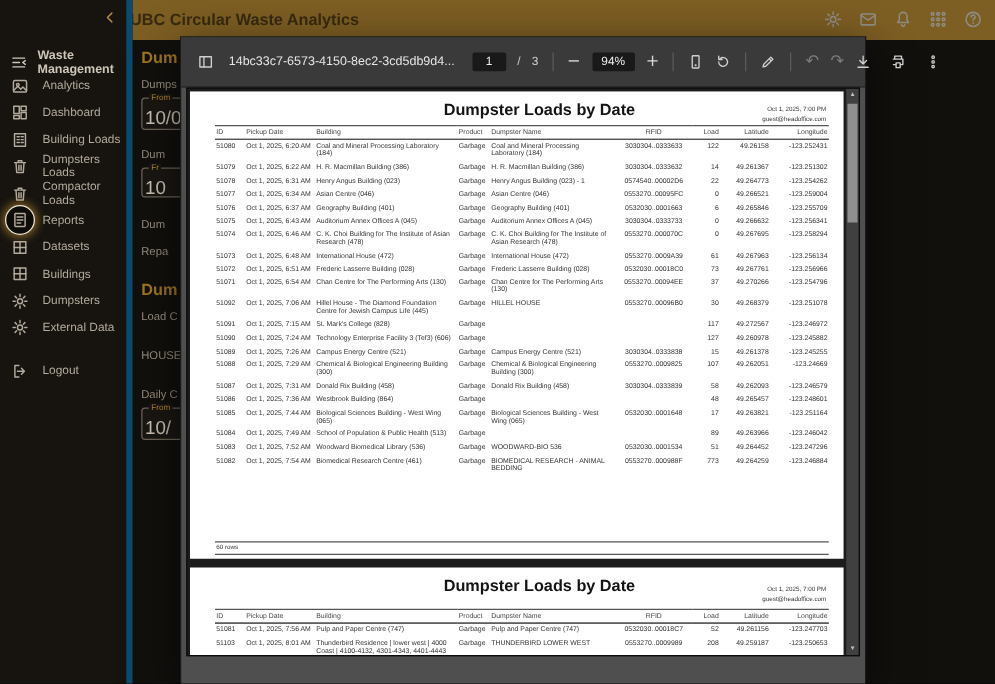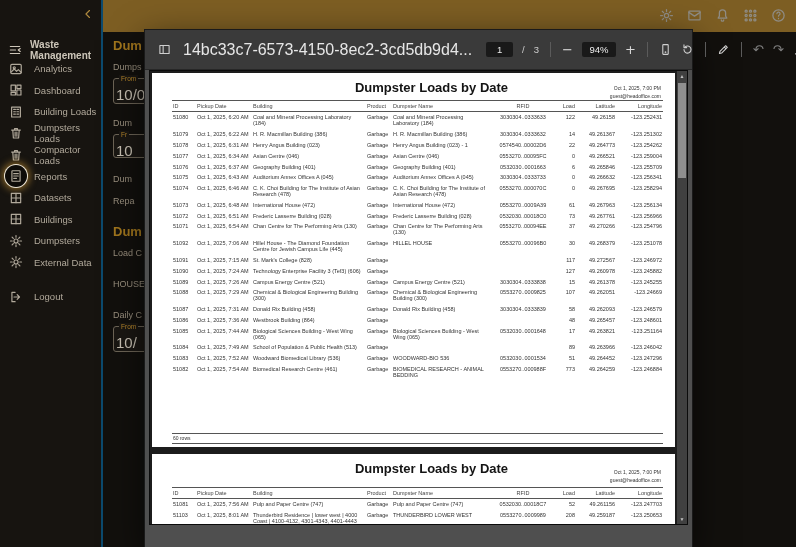--- a/index.html
+++ b/index.html
@@ -6,21 +6,21 @@
   .app{position:relative;width:796px;height:547px;overflow:hidden;background:#12100d;
        font-family:"Liberation Sans",sans-serif;}
 
   
   .topbar{position:absolute;left:0;top:0;width:100%;height:32px;background:#7d5e23;}
   .topbar-title{position:absolute;left:104px;top:8px;font-size:13px;font-weight:bold;color:#382a10;}
   .topbar-icons{position:absolute;right:10px;top:8px;display:flex;gap:13px;color:#8f8c84;}
   .top-ic{width:15px;height:15px;display:inline-flex;}
 
   
-  .sidebar{position:absolute;left:0;top:0;width:101px;height:100%;background:#171410;border-right:2px solid #0c4a6e;}
+  .sidebar{position:absolute;left:0;top:0;width:101px;height:100%;background:#171410;border-right:5px solid #0c4a6e;}
   .collapse{position:absolute;right:6px;top:7px;width:14px;height:14px;color:#b08a3e;}
   .sb-header{position:absolute;left:8px;top:39px;display:flex;align-items:center;gap:8px;
              color:#cdc6b9;font-size:10px;font-weight:bold;}
   .sb-ic{width:14px;height:14px;display:inline-flex;flex:none;}
   .sb-items{position:absolute;left:0;top:58px;width:100%;}
   .sb-item{display:flex;align-items:center;gap:11px;height:21.5px;padding-left:9px;
            color:#b2aa9c;font-size:9.5px;cursor:pointer;}
   .sb-item .ring{width:22px;height:22px;margin:-4px;border-radius:50%;flex:none;
                  display:flex;align-items:center;justify-content:center;background:#0e0c09;
                  box-shadow:0 0 0 1px #ece5d6,0 0 7px 3px rgba(214,158,56,.55);}
@@ -34,21 +34,21 @@
   .pk-fl{position:absolute;left:5px;top:-4px;font-size:6.5px;color:#b9892b;background:#1a1713;padding:0 2px;}
   .pk-fv{position:absolute;left:2px;top:7px;font-size:15px;color:#c9c2b4;white-space:nowrap;}
 
   
   .modal{position:absolute;left:145px;top:30px;width:547px;height:517px;background:#4f4f4f;
          box-shadow:0 0 0 1px #1a1a1a,0 10px 34px rgba(0,0,0,.65);}
   .pdf-toolbar{position:absolute;left:0;top:0;right:0;height:40px;background:#3a3a3a;
                border-bottom:1px solid #272727;display:flex;align-items:center;
                padding:0 13px;gap:9px;color:#dcdcdc;box-sizing:border-box;}
   .tb-ic{width:13px;height:13px;display:inline-flex;color:#cfcfcf;cursor:pointer;flex:none;}
-  .tb-title{font-size:16px;color:#e6e6e6;margin:0 5px 0 3px;white-space:nowrap;}
+  .tb-title{font-size:10px;color:#e6e6e6;margin:0 5px 0 3px;white-space:nowrap;}
   .tb-box{background:#191919;border-radius:2px;height:15px;min-width:21px;padding:0 3px;
           display:inline-flex;align-items:center;justify-content:center;font-size:9.5px;color:#eee;}
   .tb-dim{font-size:9.5px;color:#cecece;}
   .tb-sep{width:1px;height:15px;background:#5b5b5b;margin:0 2px;flex:none;}
   .tb-btn{background:none;border:none;padding:0;color:#d8d8d8;font-size:13px;line-height:1;
           font-family:"DejaVu Sans",sans-serif;cursor:pointer;}
   .tb-disabled{color:#7e7e7e;}
   .tb-right{margin-left:auto;display:flex;gap:15px;align-items:center;}
 
   
@@ -83,20 +83,21 @@
 
   .ic svg{width:100%;height:100%;}
   .ic svg *{stroke:currentColor;fill:none;stroke-width:2;stroke-linecap:round;stroke-linejoin:round;}
 </style>
 </head>
 <body>
 
 <div class="app">
 
   <header class="topbar">
+    <div class="topbar-title">UBC Circular Waste Analytics</div>
     <div class="topbar-icons" id="topbar-icons">
         <span class="ic top-ic">
           <svg viewBox="0 0 24 24">
             <circle cx="12" cy="12" r="3.5"></circle>
             <path d="M12 2.5v3M12 18.5v3M2.5 12h3M18.5 12h3M5.3 5.3l2.1 2.1M16.6 16.6l2.1 2.1M18.7 5.3l-2.1 2.1M7.4 16.6l-2.1 2.1"></path>
           </svg>
         </span>
         <span class="ic top-ic">
           <svg viewBox="0 0 24 24">
             <rect x="3" y="5" width="18" height="14" rx="1"></rect>

